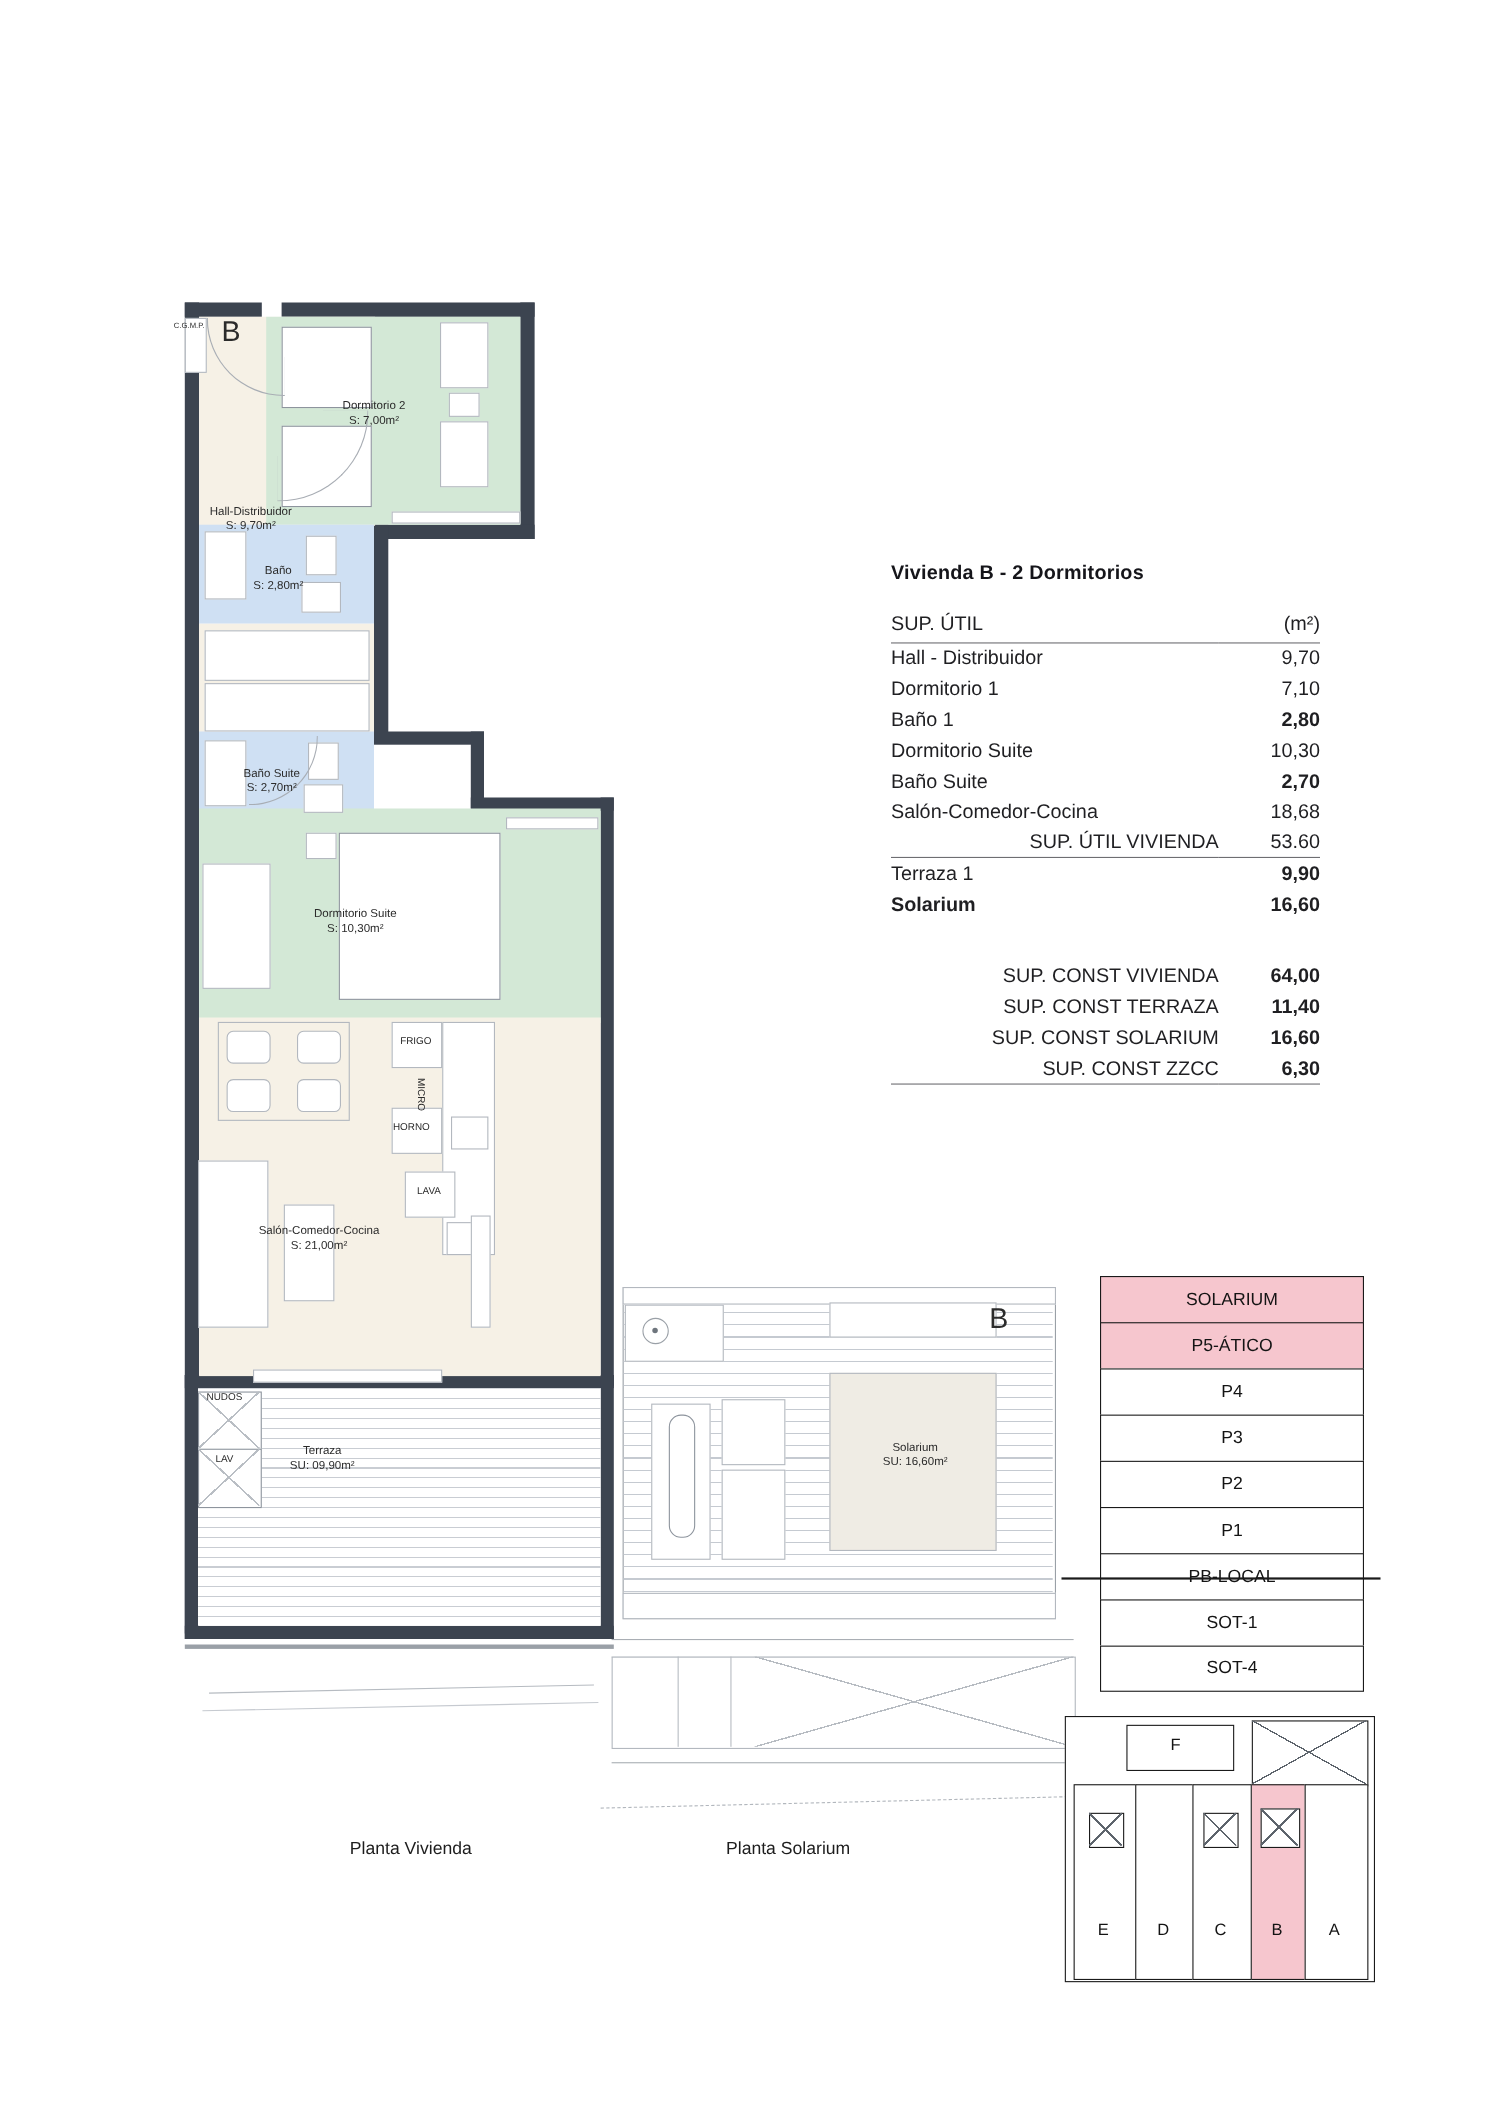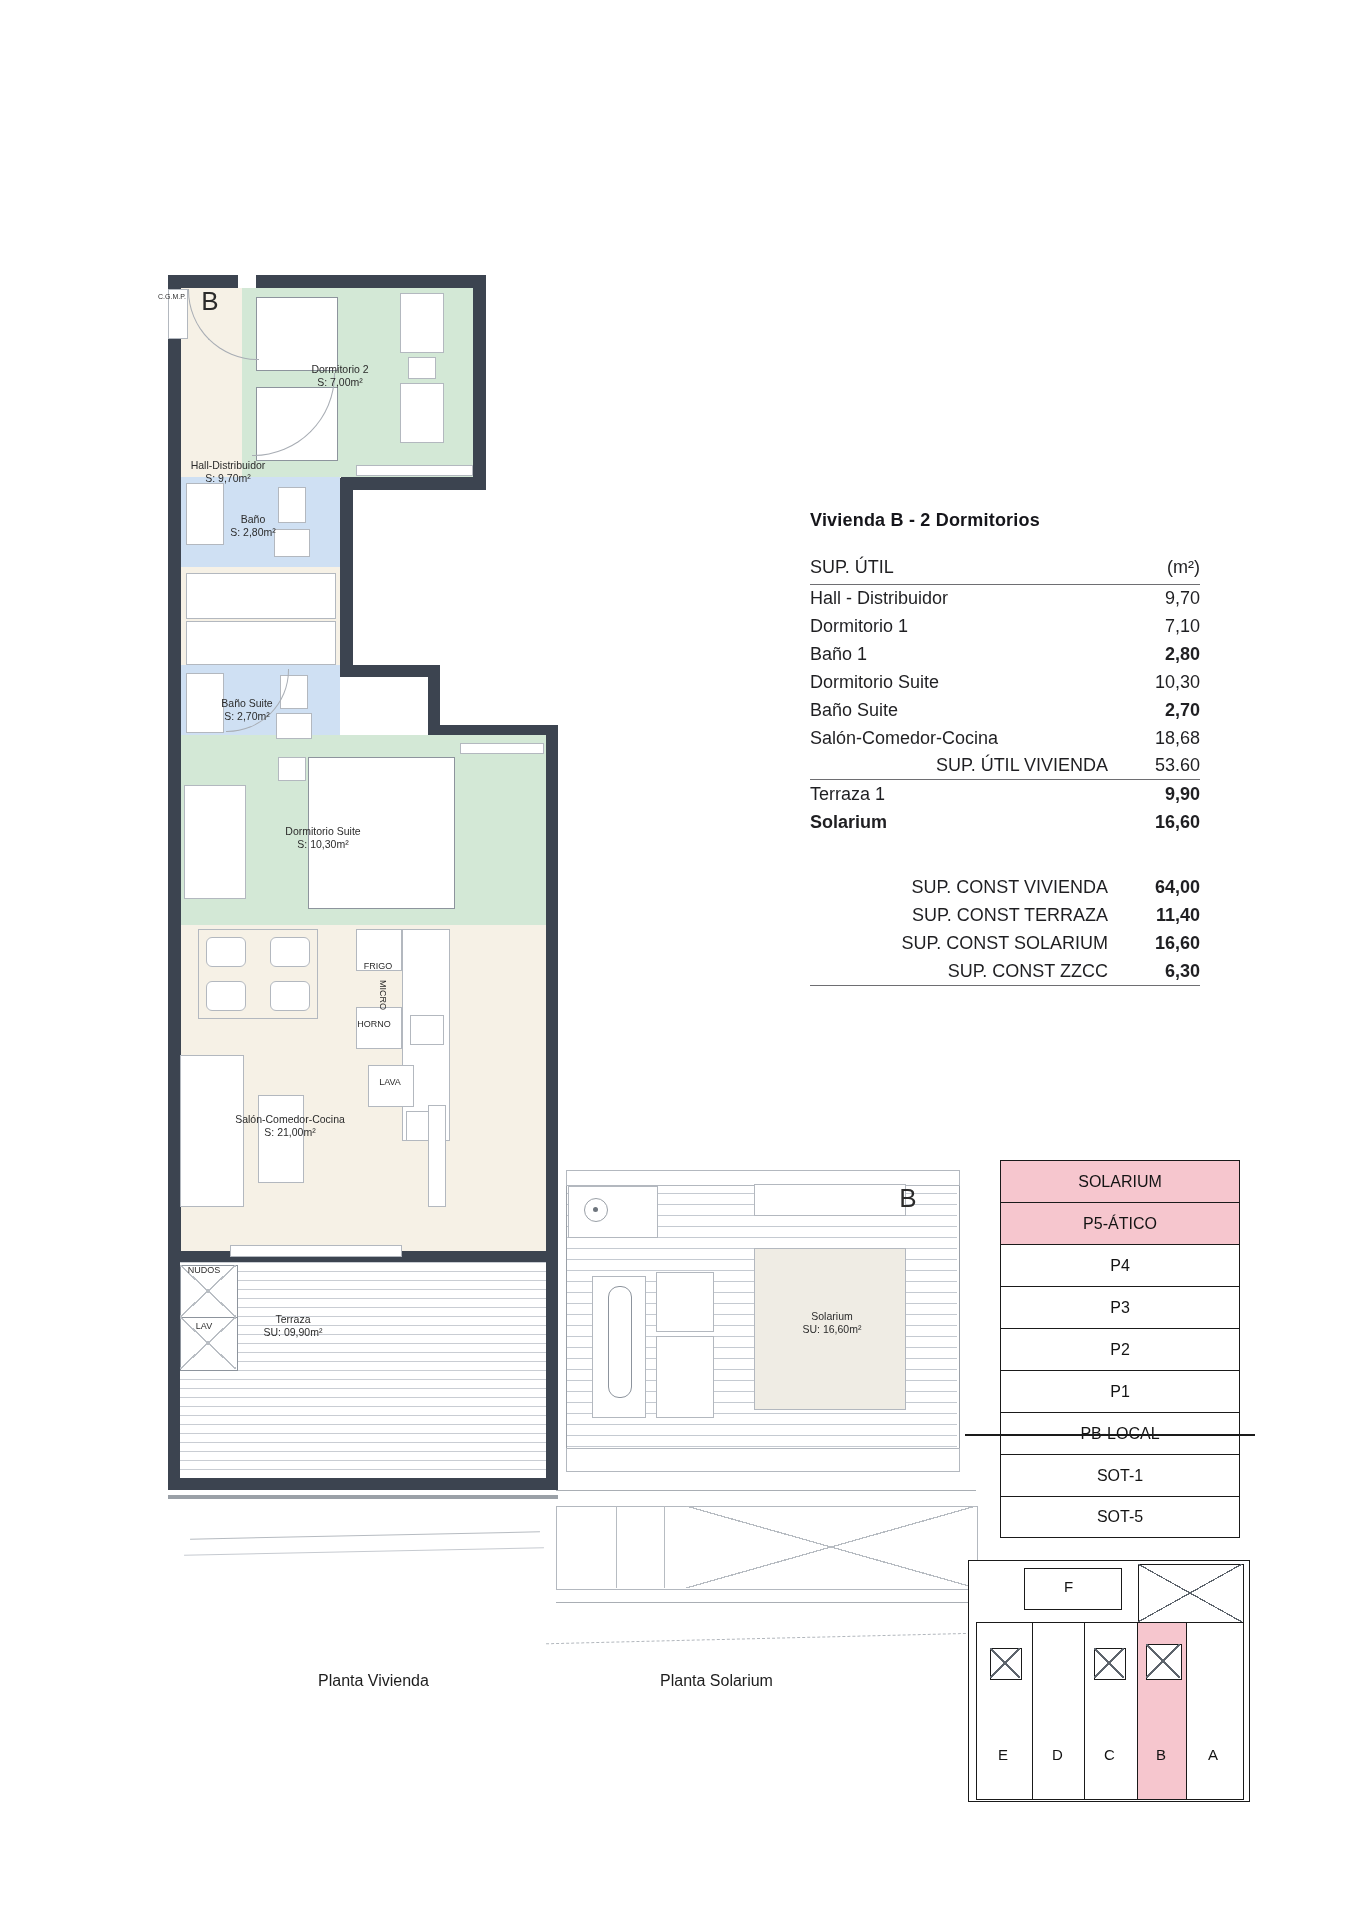--- a/index.html
+++ b/index.html
@@ -178,21 +178,21 @@
     <div class="lbl sm" style="left:30px;top:848px;width:200px;">
       <span>Salón-Comedor-Cocina</span><br>
       <span>S: 21,00m²</span>
     </div>
 
     <div class="lbl sm" style="left:48px;top:1048px;width:170px;">
       <span>Terraza</span><br>
       <span>SU: 09,90m²</span>
     </div>
 
-    <div class="lbl tiny" style="left:194px;top:696px;width:48px;font-size:9px;">FRIGO</div>
+    <div class="lbl tiny" style="left:194px;top:676px;width:48px;font-size:9px;">FRIGO</div>
     <div class="lbl tiny" style="left:228px;top:700px;width:60px;font-size:9px;transform:rotate(90deg);transform-origin:left top;">MICRO</div>
     <div class="lbl tiny" style="left:184px;top:754px;width:60px;font-size:9px;">HORNO</div>
     <div class="lbl tiny" style="left:206px;top:812px;width:48px;font-size:9px;">LAVA</div>
     <div class="lbl tiny" style="left:14px;top:1000px;width:60px;font-size:9px;">NUDOS</div>
     <div class="lbl tiny" style="left:14px;top:1056px;width:60px;font-size:9px;">LAV</div>
   </div>
 
   <div class="plantitle" style="left:318px;top:1672px;">Planta Vivienda</div>
 
   <div class="abs" style="left:556px;top:1160px;width:420px;height:530px;">
@@ -328,21 +328,21 @@
     <div class="floorrow">
         <span>P1</span>
       </div>
     <div class="floorrow">
         <span>PB-LOCAL</span>
       </div>
     <div class="floorrow">
         <span>SOT-1</span>
       </div>
     <div class="floorrow">
-        <span>SOT-5</span>
+        <span>SOT-4</span>
       </div>
   </div>
   <div class="groundline"></div>
 
   <div class="keyplan">
     <div class="kp-box" style="left:0px;top:0px;width:280px;height:240px;"></div>
     <div class="kp-box" style="left:56px;top:8px;width:96px;height:40px;"></div>
     <div class="kp-box" style="left:170px;top:4px;width:104px;height:58px;"></div>
     <div class="abs" style="left:170px;top:4px;width:104px;height:58px;background:
       linear-gradient(to top right,transparent 49.4%,#5d646c 49.4%,#5d646c 50.6%,transparent 50.6%),

